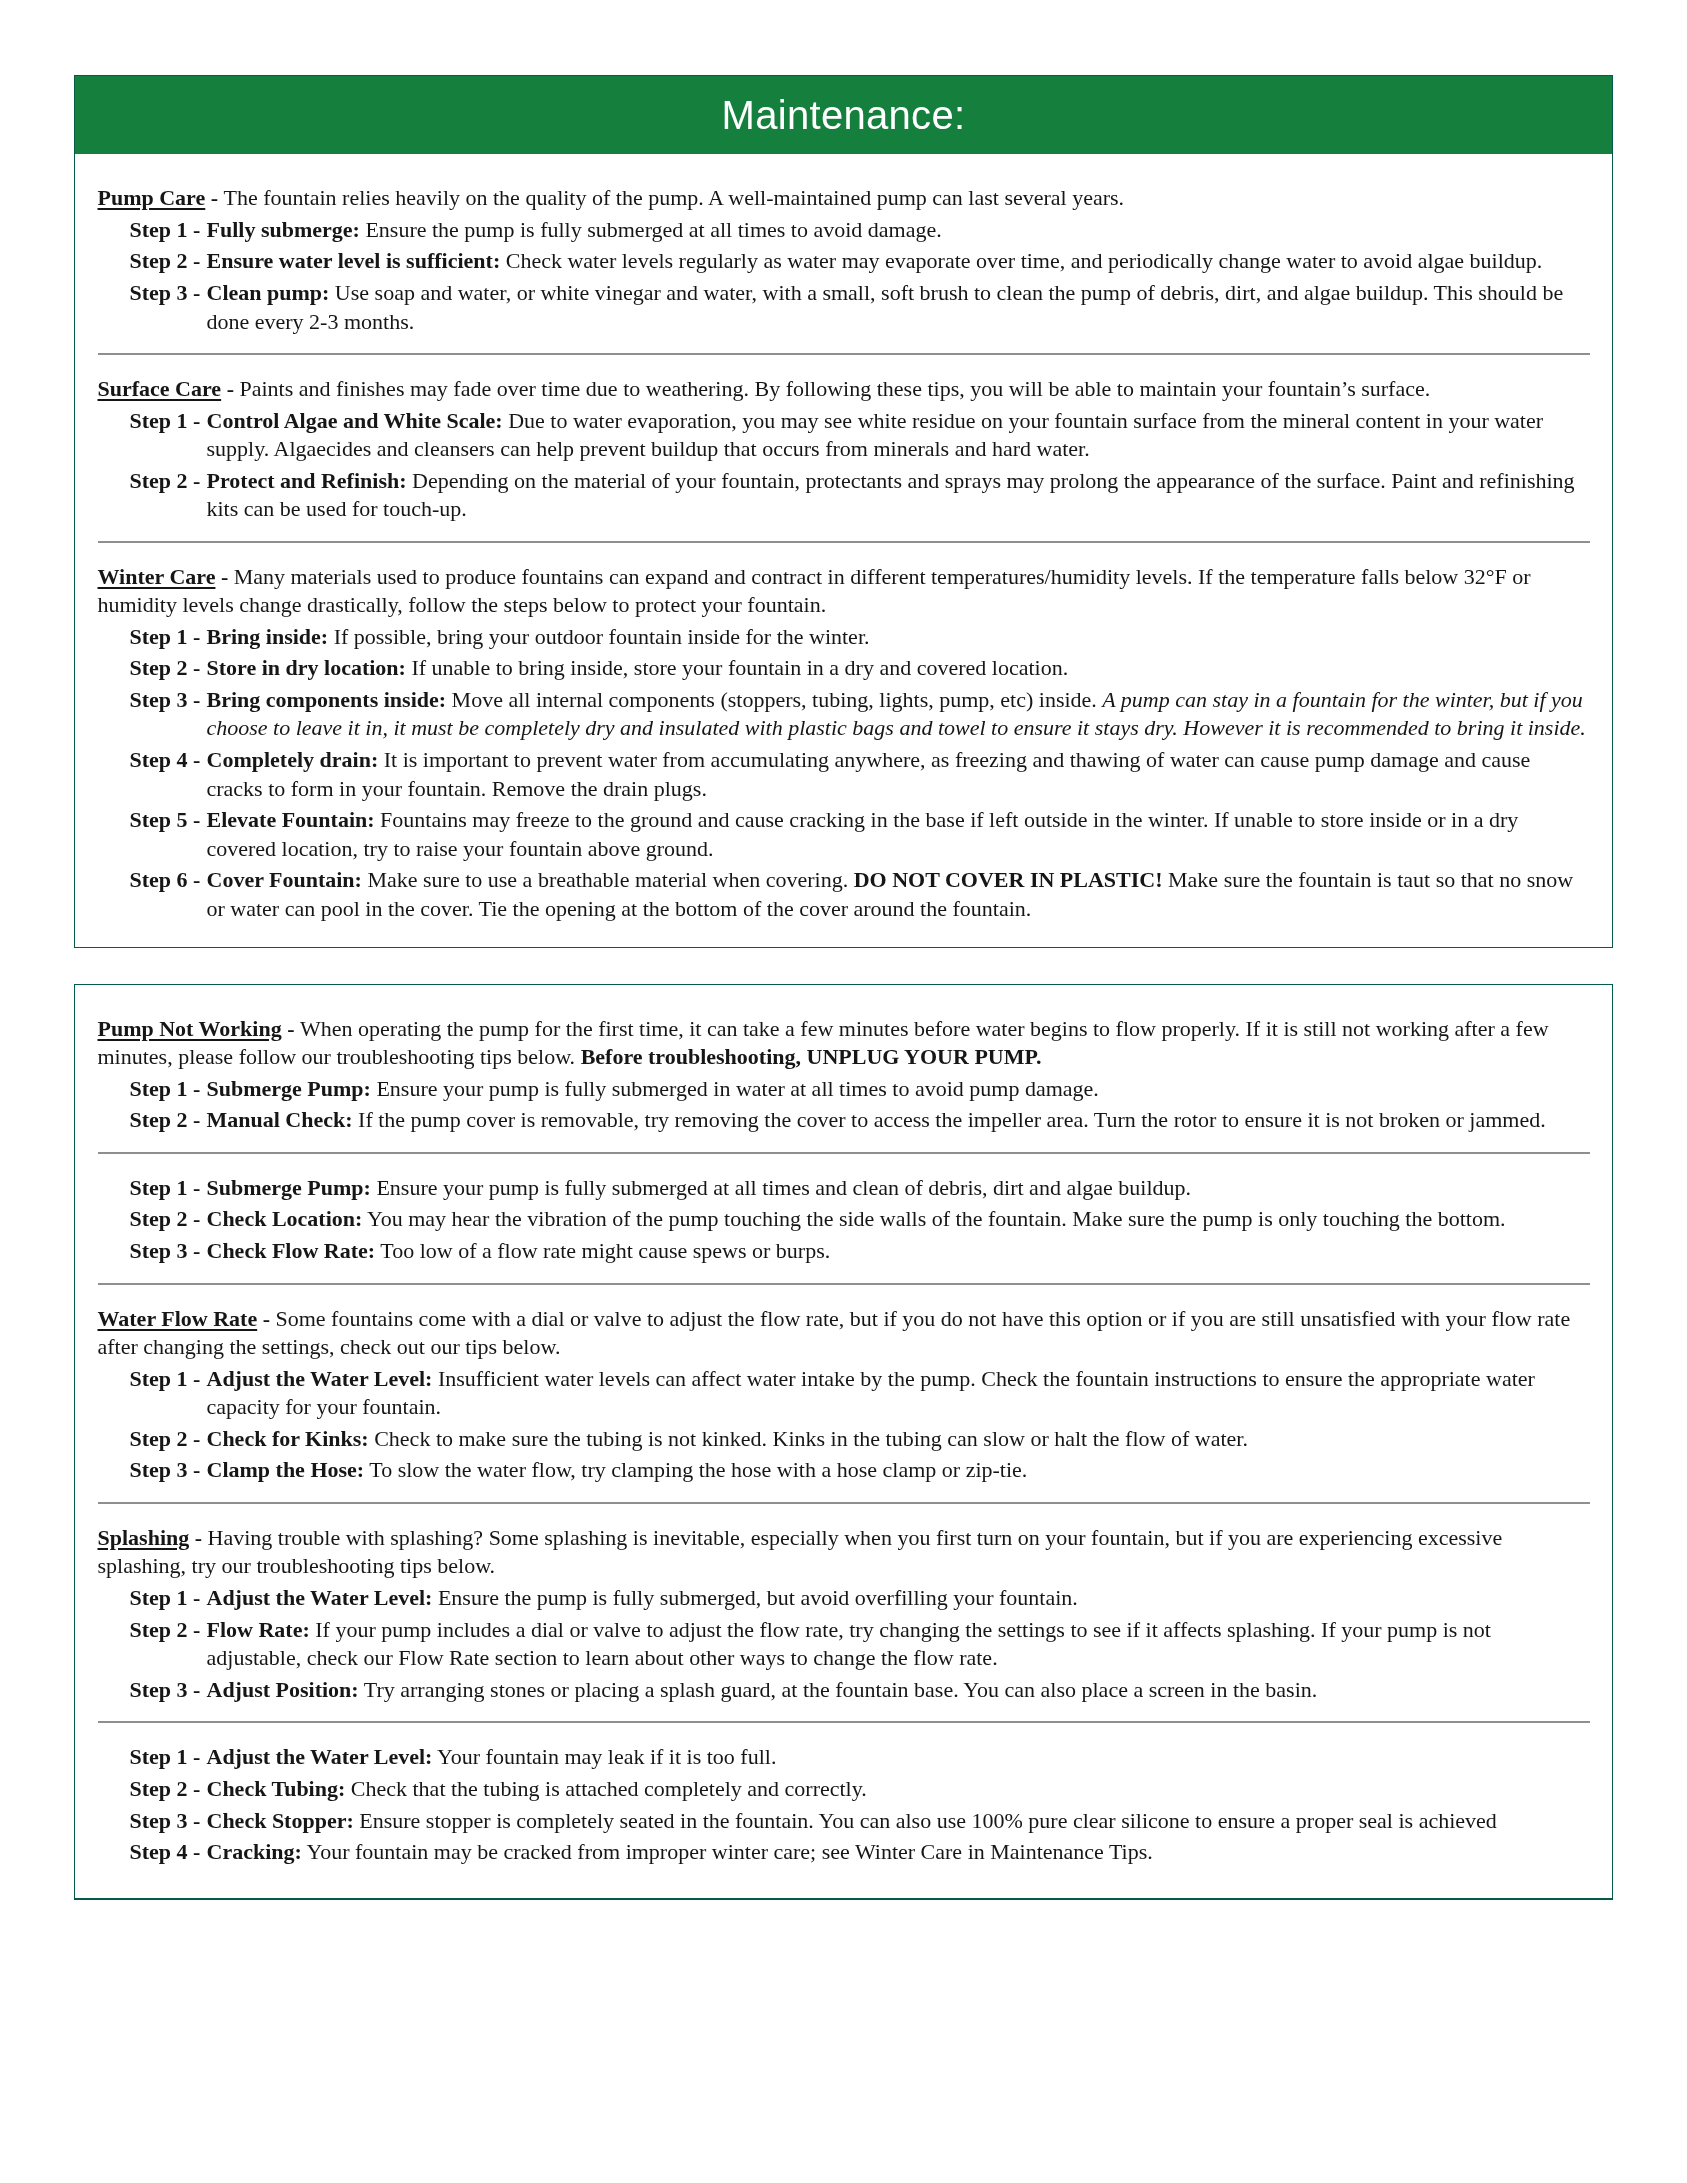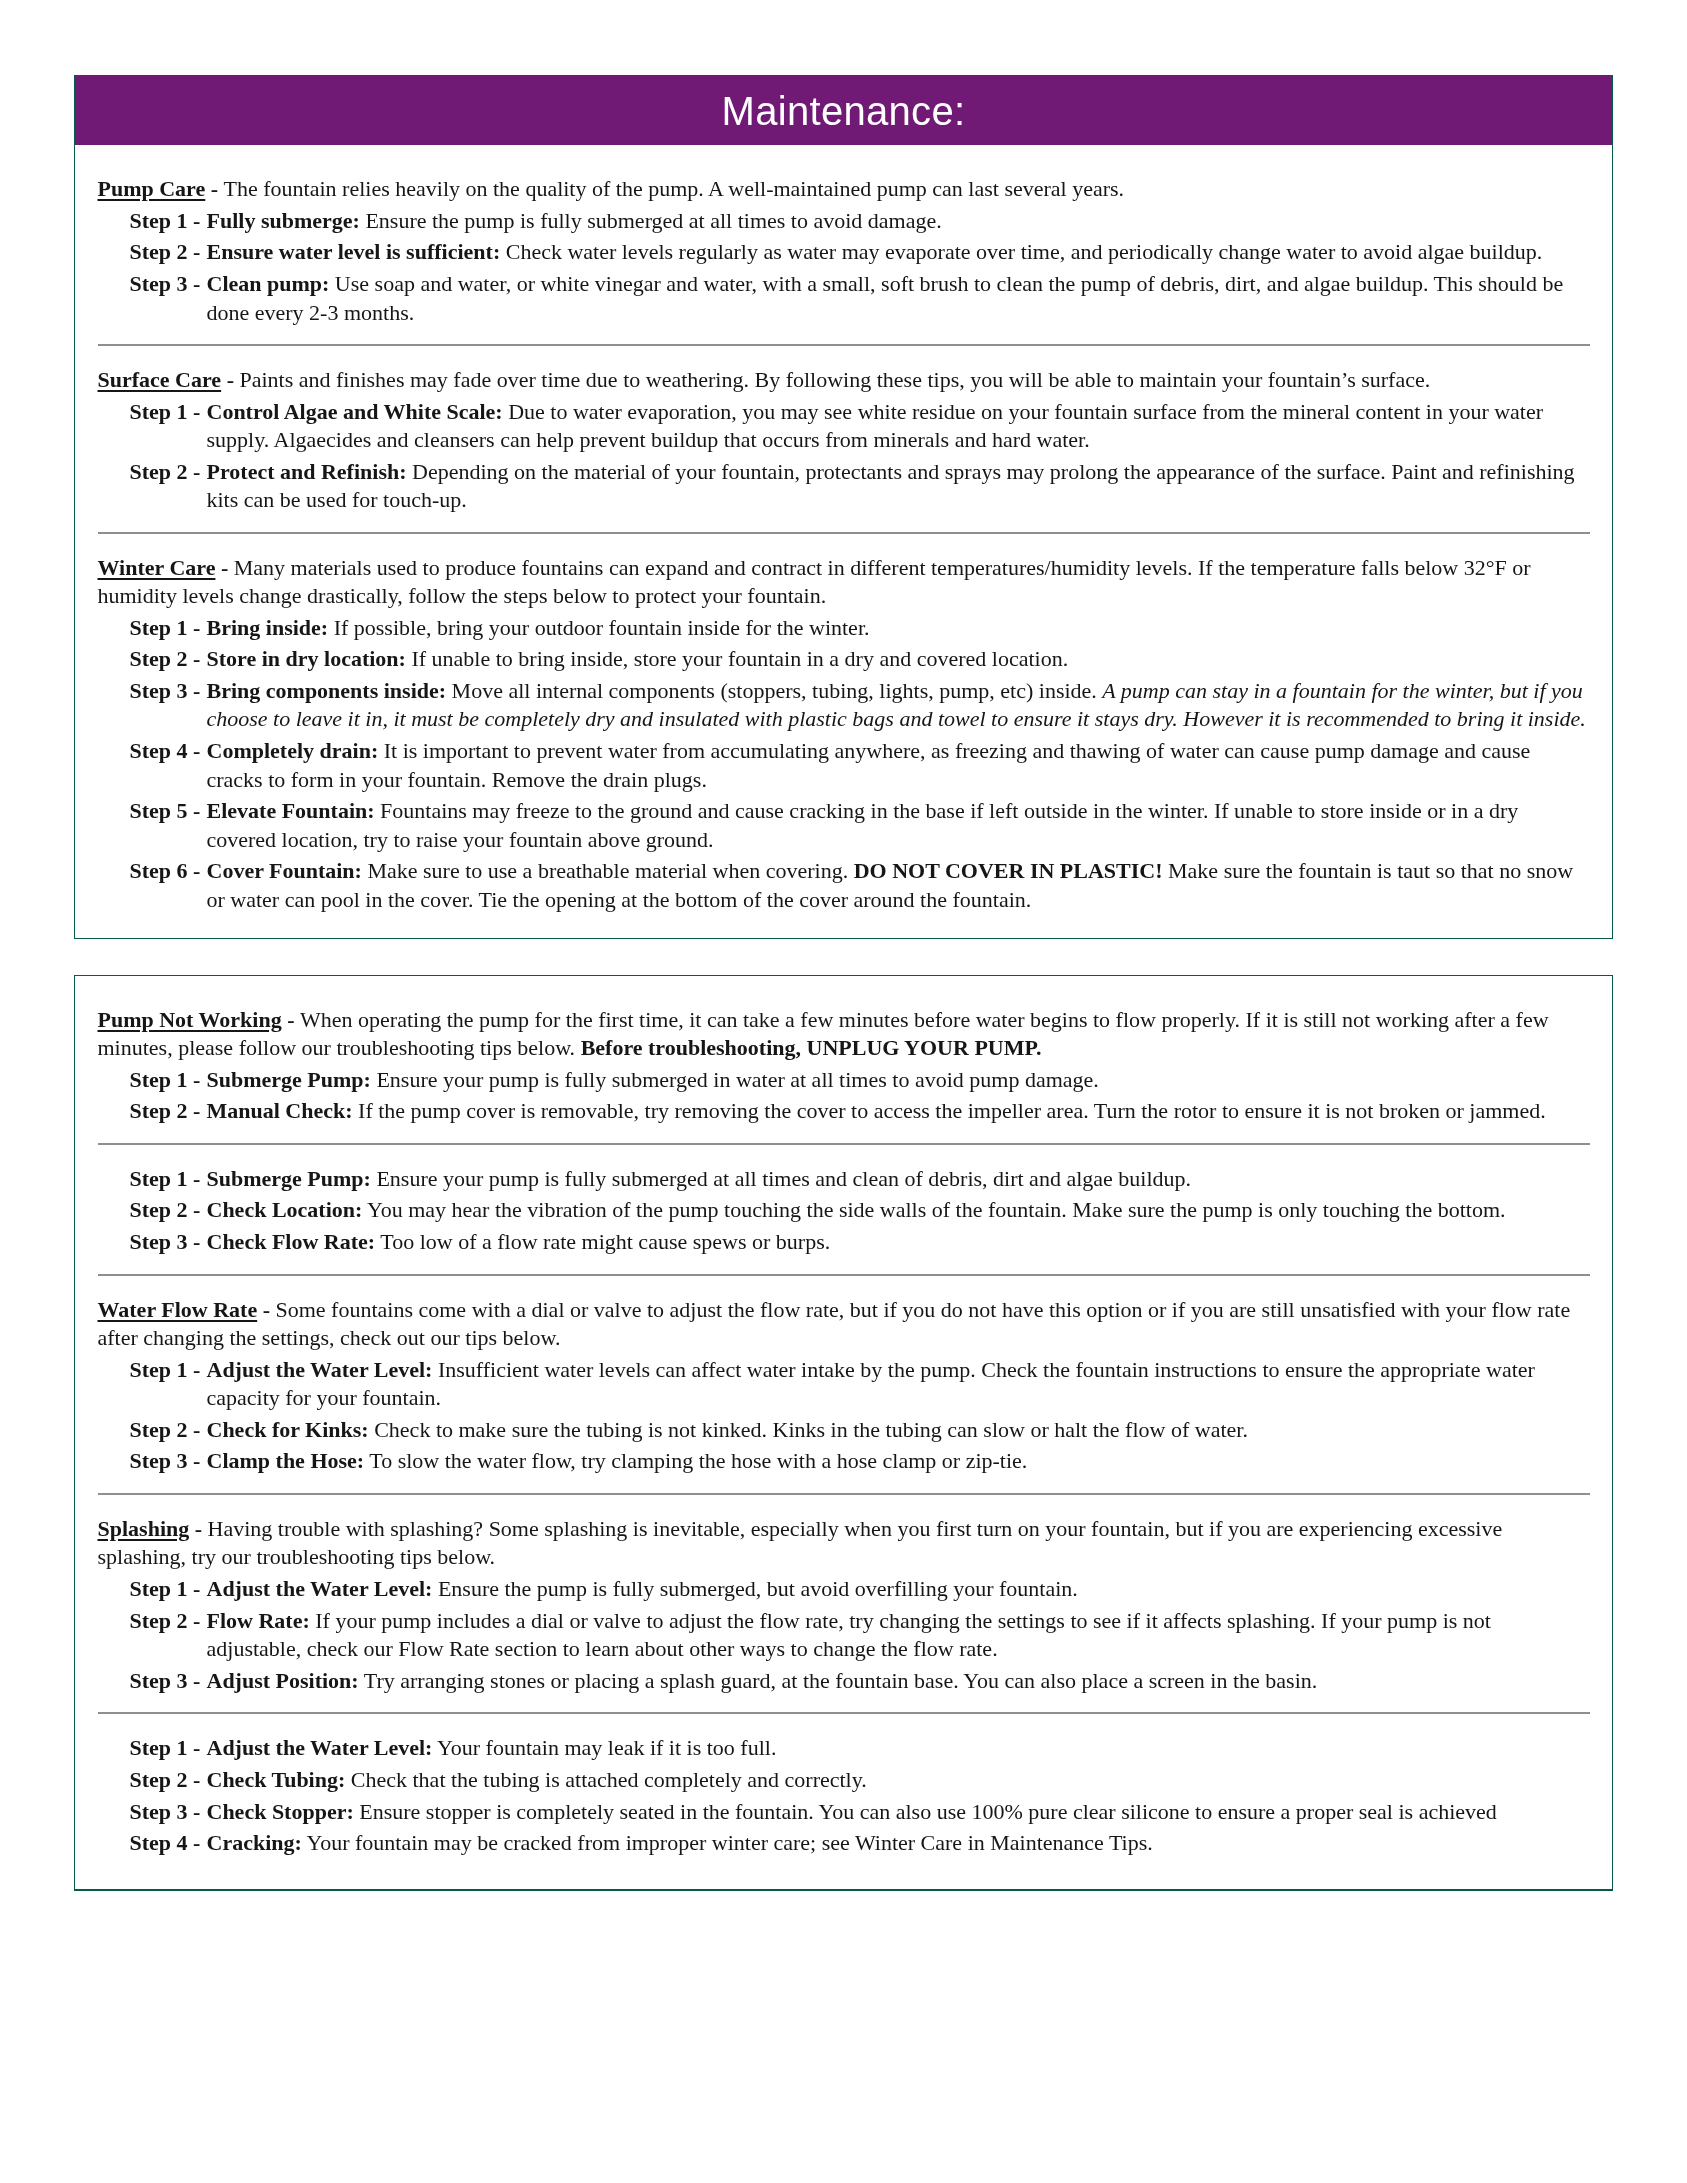--- a/index.html
+++ b/index.html
@@ -19,22 +19,22 @@
     color: #161616;
   }
   .box {
     margin: 0 74px;
     border: 1.3px solid #045b4a;
     background: #ffffff;
   }
   .box.maintenance { margin-top: 75px; }
   .box.troubleshooting { margin-top: 36px; border-bottom-width: 2.6px; }
   .bar {
-    height: 69px;
-    background: #701a75;
+    height: 78px;
+    background: #15803d;
     display: flex;
     align-items: center;
     justify-content: center;
   }
   .bar-title {
     font-family: "Liberation Sans", sans-serif;
     font-size: 40px;
     line-height: 40px;
     color: #ffffff;
     letter-spacing: 0.3px;

